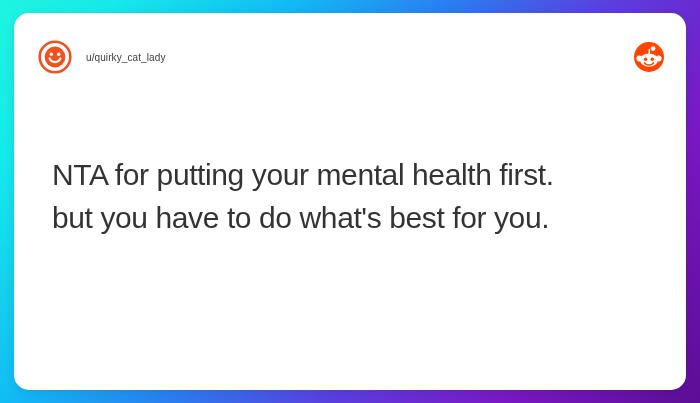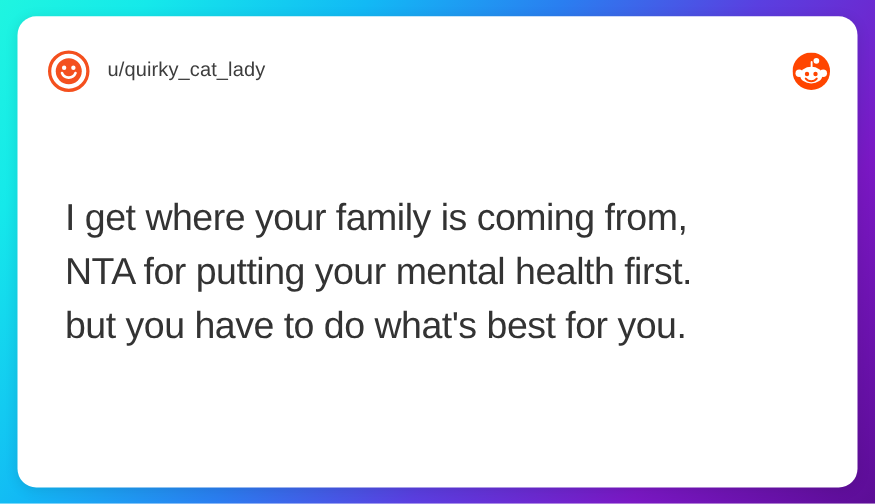--- a/index.html
+++ b/index.html
@@ -60,21 +60,21 @@
   .avatar {
     width: 34px;
     height: 34px;
     flex: 0 0 34px;
     display: block;
   }
 
   .username {
     margin-left: 14px;
     font-family: "Liberation Sans", sans-serif;
-    font-size: 16px;
+    font-size: 10px;
     font-weight: 400;
     color: #3d3d3d;
     letter-spacing: 0.1px;
     white-space: nowrap;
   }
 
   .spacer { flex: 1 1 auto; }
 
   .reddit-logo {
     width: 30px;
@@ -139,19 +139,18 @@
           <circle cx="11.6" cy="17.2" r="1.75" fill="#FF4500"></circle>
           <circle cx="18.4" cy="17.2" r="1.75" fill="#FF4500"></circle>
 
           <path d="M10.6 20.9 A5.6 5.6 0 0 0 19.4 20.9" fill="none" stroke="#FF4500" stroke-width="1.55" stroke-linecap="round"></path>
         </svg>
       </span>
 
     </div>
 
     <div class="card-body">
-      <div class="body-line">I get where your family is coming from,</div>
       <div class="body-line">NTA for putting your mental health first.</div>
       <div class="body-line">but you have to do what's best for you.</div>
     </div>
 
   </div>
 </div>
 
 </body></html>

